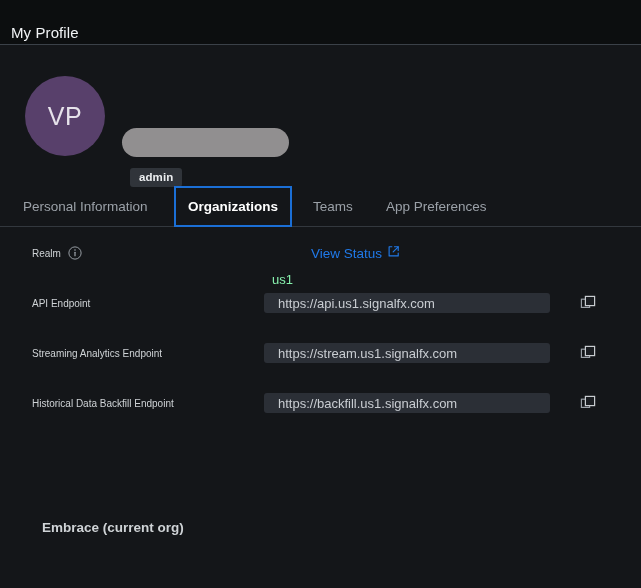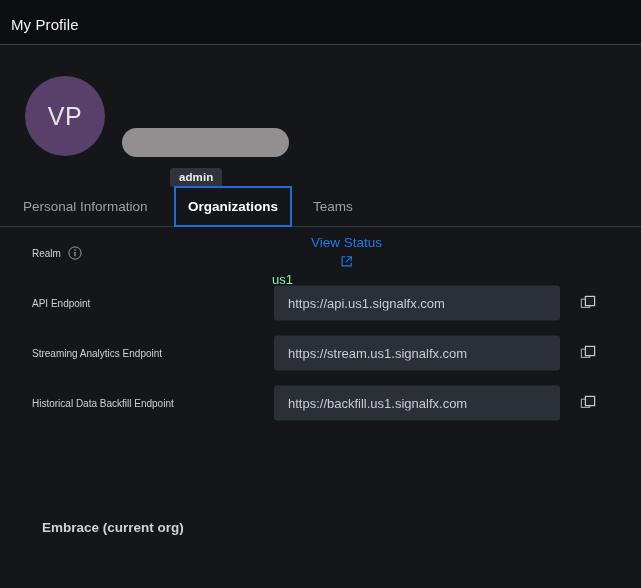--- a/index.html
+++ b/index.html
@@ -22,21 +22,21 @@
     left: 0; top: 0;
     width: 641px;
     height: 45px;
     background: #0c0e0f;
     border-bottom: 1px solid #3b4148;
     box-sizing: border-box;
   }
   .page-title {
     position: absolute;
     left: 11px;
-    top: 16px;
+    top: 24px;
     font-size: 15px;
     color: #f2f4f6;
     letter-spacing: .1px;
   }
 
   
   .profile-block {
     position: absolute;
     left: 0; top: 46px;
     width: 641px;
@@ -70,21 +70,20 @@
     position: absolute;
     left: 130px;
     top: 122px;
     padding: 3px 9px 4px 9px;
     background: #30343a;
     border-radius: 3px;
     font-size: 11.5px;
     font-weight: bold;
     color: #eceef0;
     letter-spacing: .1px;
-    margin-left: 40px;
   }
 
   
   .tabs {
     position: absolute;
     left: 0;
     top: 186px;
     width: 641px;
     height: 41px;
     border-bottom: 1px solid #33383e;
@@ -163,29 +162,28 @@
     left: 311px;
     top: 50%;
     transform: translateY(-50%);
     font-size: 13.5px;
     color: #2079e8;
     text-decoration: none;
     display: flex;
     align-items: center;
     gap: 5px;
     cursor: pointer;
-    flex-direction: column;
   }
   .endpoint-input {
     position: absolute;
-    left: 274px;
+    left: 264px;
     top: 50%;
     transform: translateY(-50%);
     width: 286px;
-    height: 35px;
+    height: 20px;
     background: #2b2f36;
     border: none;
     border-radius: 3px;
     color: #c9cdd2;
     font-family: "Liberation Sans", sans-serif;
     font-size: 13px;
     padding: 0 14px;
     box-sizing: border-box;
   }
   .copy-btn {
@@ -246,20 +244,21 @@
 <div class="profile-block">
   <div class="avatar">VP</div>
   <div class="name-redacted"></div>
   <div class="role-badge">admin</div>
 </div>
 
 <div class="tabs">
   <div class="tab" style="left:23px;">Personal Information</div>
   <div class="tab" style="left:313px;">Teams</div>
   <div class="tab active focused" style="left:176px;">Organizations</div>
+  <div class="tab" style="left:386px;">App Preferences</div>
 </div>
 <div class="tab-underline"></div>
 
 <div class="rows">
 
   <div class="row">
     <div class="row-label">
       <span>Realm</span>
       <span class="info-icon">
         <svg width="14" height="14" viewBox="0 0 16 16">

